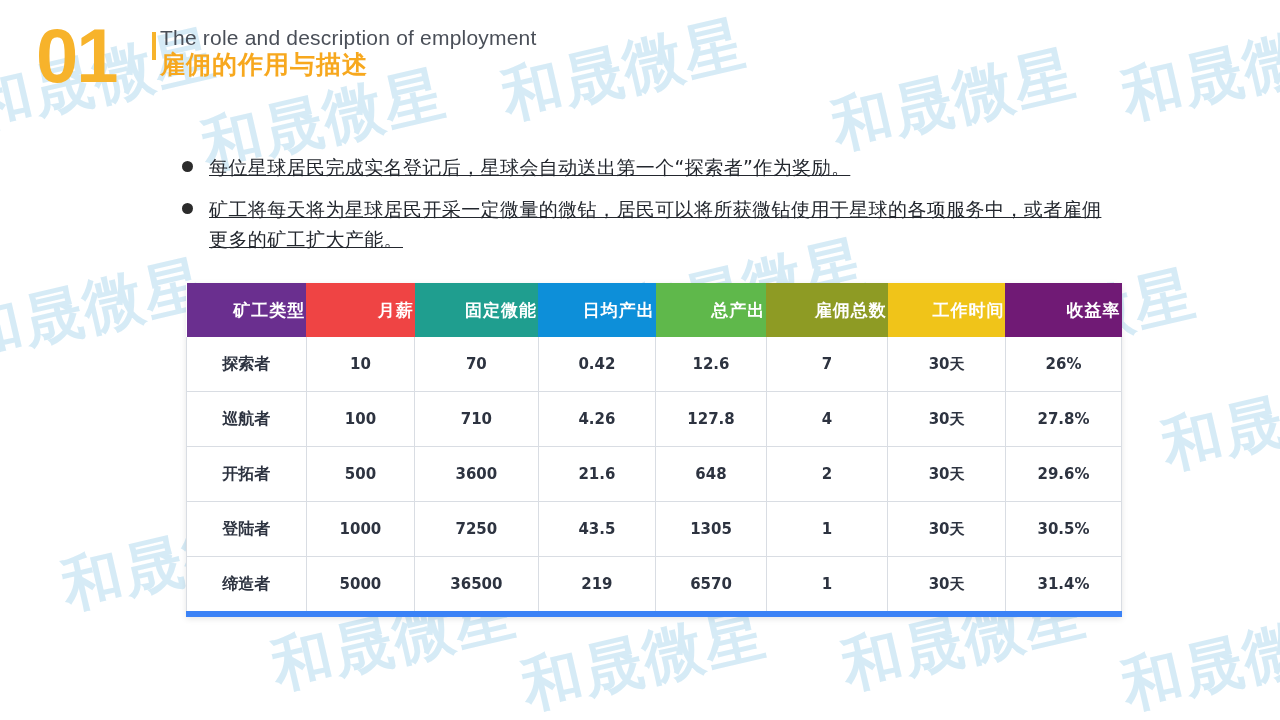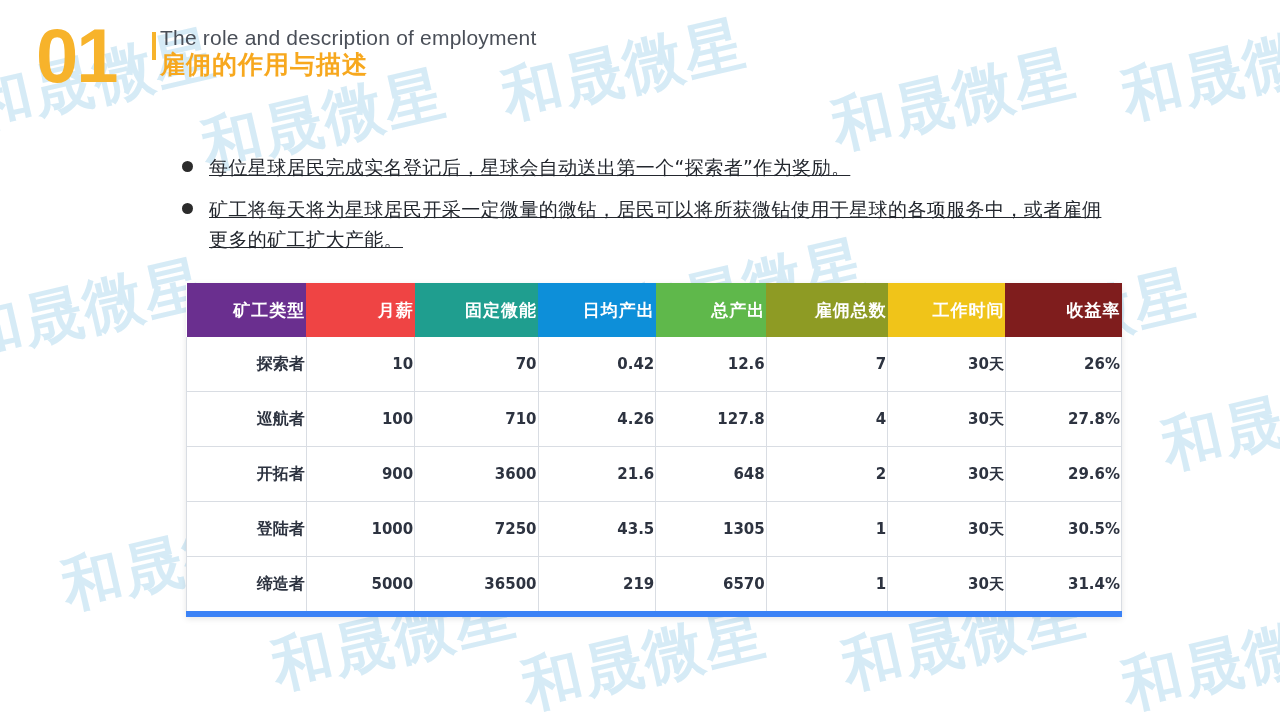--- a/index.html
+++ b/index.html
@@ -134,21 +134,21 @@
     color: #ffffff;
     font-size: 17px;
     font-weight: 700;
     font-family: "DejaVu Sans", "Liberation Sans", sans-serif;
     letter-spacing: 1px;
     text-align: right;
     border: none;
   }
   tbody td {
     height: 52px;
-    text-align: right;
+    text-align: center;
     font-size: 15px;
     font-weight: 700;
     color: #2d3340;
     border-bottom: 1px solid #d9dde3;
     border-right: 1px solid #d9dde3;
     font-family: "DejaVu Sans", "Liberation Sans", sans-serif;
   }
   tbody td:first-child {
     border-left: 1px solid #d9dde3;
     font-size: 16px;
@@ -202,21 +202,21 @@
   <table>
     <thead>
       <tr id="header-row">
           <th style="background: rgb(106, 47, 143); width: 12.8%;">矿工类型</th>
           <th style="background: #ef4444; width: 11.6%;">月薪</th>
           <th style="background: rgb(31, 158, 143); width: 13.2%; margin-left: 41px;">固定微能</th>
           <th style="background: rgb(13, 143, 217); width: 12.6%; margin-left: 41px;">日均产出</th>
           <th style="background: rgb(95, 184, 75); width: 11.8%;">总产出</th>
           <th style="background: rgb(142, 155, 36); width: 13%;">雇佣总数</th>
           <th style="background: rgb(240, 196, 25); width: 12.6%;">工作时间</th>
-          <th style="background: #7f1d1d; width: 12.4%;">收益率</th>
+          <th style="background: #701a75; width: 12.4%;">收益率</th>
         </tr>
     </thead>
     <tbody id="body-rows">
         <tr>
           <td>探索者</td>
           <td>10</td>
           <td>70</td>
           <td>0.42</td>
           <td>12.6</td>
           <td>7</td>
@@ -228,21 +228,21 @@
           <td>100</td>
           <td>710</td>
           <td>4.26</td>
           <td>127.8</td>
           <td>4</td>
           <td>30天</td>
           <td>27.8%</td>
         </tr>
         <tr>
           <td>开拓者</td>
-          <td>900</td>
+          <td>500</td>
           <td>3600</td>
           <td>21.6</td>
           <td>648</td>
           <td>2</td>
           <td>30天</td>
           <td>29.6%</td>
         </tr>
         <tr>
           <td>登陆者</td>
           <td>1000</td>

